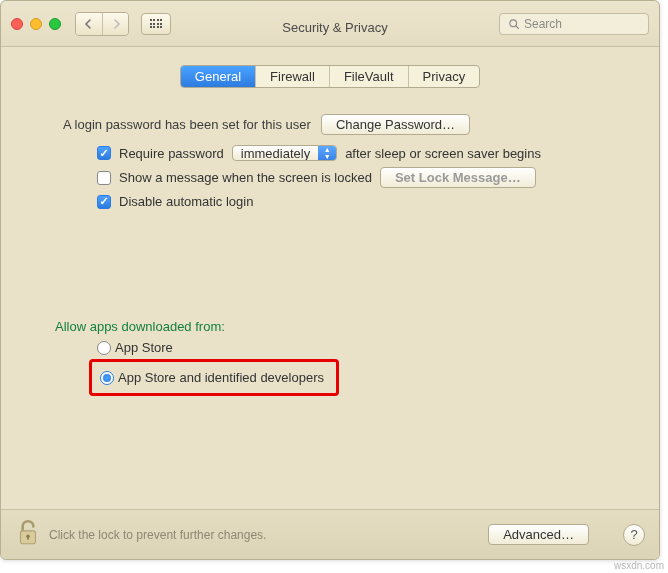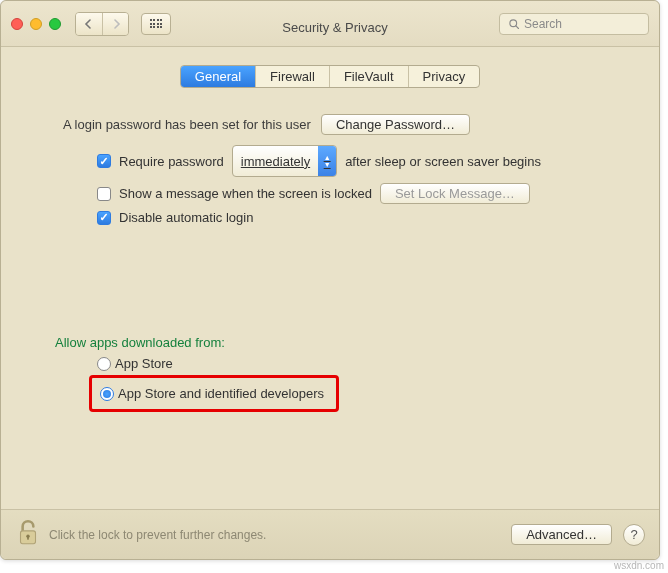--- a/index.html
+++ b/index.html
@@ -87,38 +87,38 @@
     padding: 4px 0; font-size:13px; color:#3c3c3c;
   }
   .first-row { margin-left:26px; margin-top:10px;}
   .btn {
     background: linear-gradient(#ffffff,#f1ecd6);
     border:1px solid #b3ab8f; border-radius:4px;
     padding:2px 14px; font-size:13px; color:#333;
     box-shadow: 0 1px 0 rgba(255,255,255,0.5) inset;
     white-space:nowrap;
   }
-  .btn.disabled { color:#9a9a9a; }
+  .btn.disabled { color:#9a9a9a;font-weight:bold; }
   .checkrow {
     display:flex; align-items:center; gap:8px;
     margin-left:60px; margin-top:6px;
   }
   .checkbox {
     width:14px; height:14px; border-radius:3px; border:1px solid #888;
     background:#fff; display:flex; align-items:center; justify-content:center;
   }
   .checkbox.checked {
     background: linear-gradient(#4aa3ff,#2d7be0); border-color:#2d7be0;
   }
   .checkmark { color:#fff; font-size:11px; font-weight:bold; line-height:1;}
   .select {
     display:inline-flex; align-items:center;
     border:1px solid #b3ab8f; border-radius:4px; overflow:hidden;
     background: linear-gradient(#ffffff,#f1ecd6);
-    font-size:13px; height:32px;text-decoration:underline;
+    font-size:13px; height:16px;
   }
   .select .val { padding:0 8px; }
   .select .arrows {
     width:18px; height:100%;
     background: linear-gradient(#5da9ff,#3b82e6);
     display:flex; flex-direction:column; align-items:center; justify-content:center;
     color:#fff; font-size:7px; line-height:7px;
   }
   .section-label { margin-top:110px; margin-left:18px; font-size:13px; color:#15803d;}
   .radio-row {
@@ -142,21 +142,21 @@
     display:inline-flex;
   }
   .highlight-box .radio-row{ margin-left:6px; margin-top:0;}
   
   .footer {
     position:absolute; left:0; right:0; bottom:0;
     height:50px;
     background: linear-gradient(#e4ddc1,#dcd4b7);
     border-top:1px solid #c9c1a5;
     display:flex; align-items:center;
-    padding:0 14px; gap:5px;
+    padding:0 14px; gap:28px;
     border-radius:0 0 6px 6px;
   }
   .lockwrap { display:flex; align-items:center; gap:8px; flex:1;}
   .locktext { color:#8d8873; font-size:12px;}
   .lockicon svg{ width:26px; height:30px;}
   .helpbtn {
     width:22px; height:22px; border-radius:50%;
     border:1px solid #b3ab8f; background:linear-gradient(#ffffff,#f1ecd6);
     display:flex; align-items:center; justify-content:center;
     font-size:13px; color:#555; margin-left:6px;

